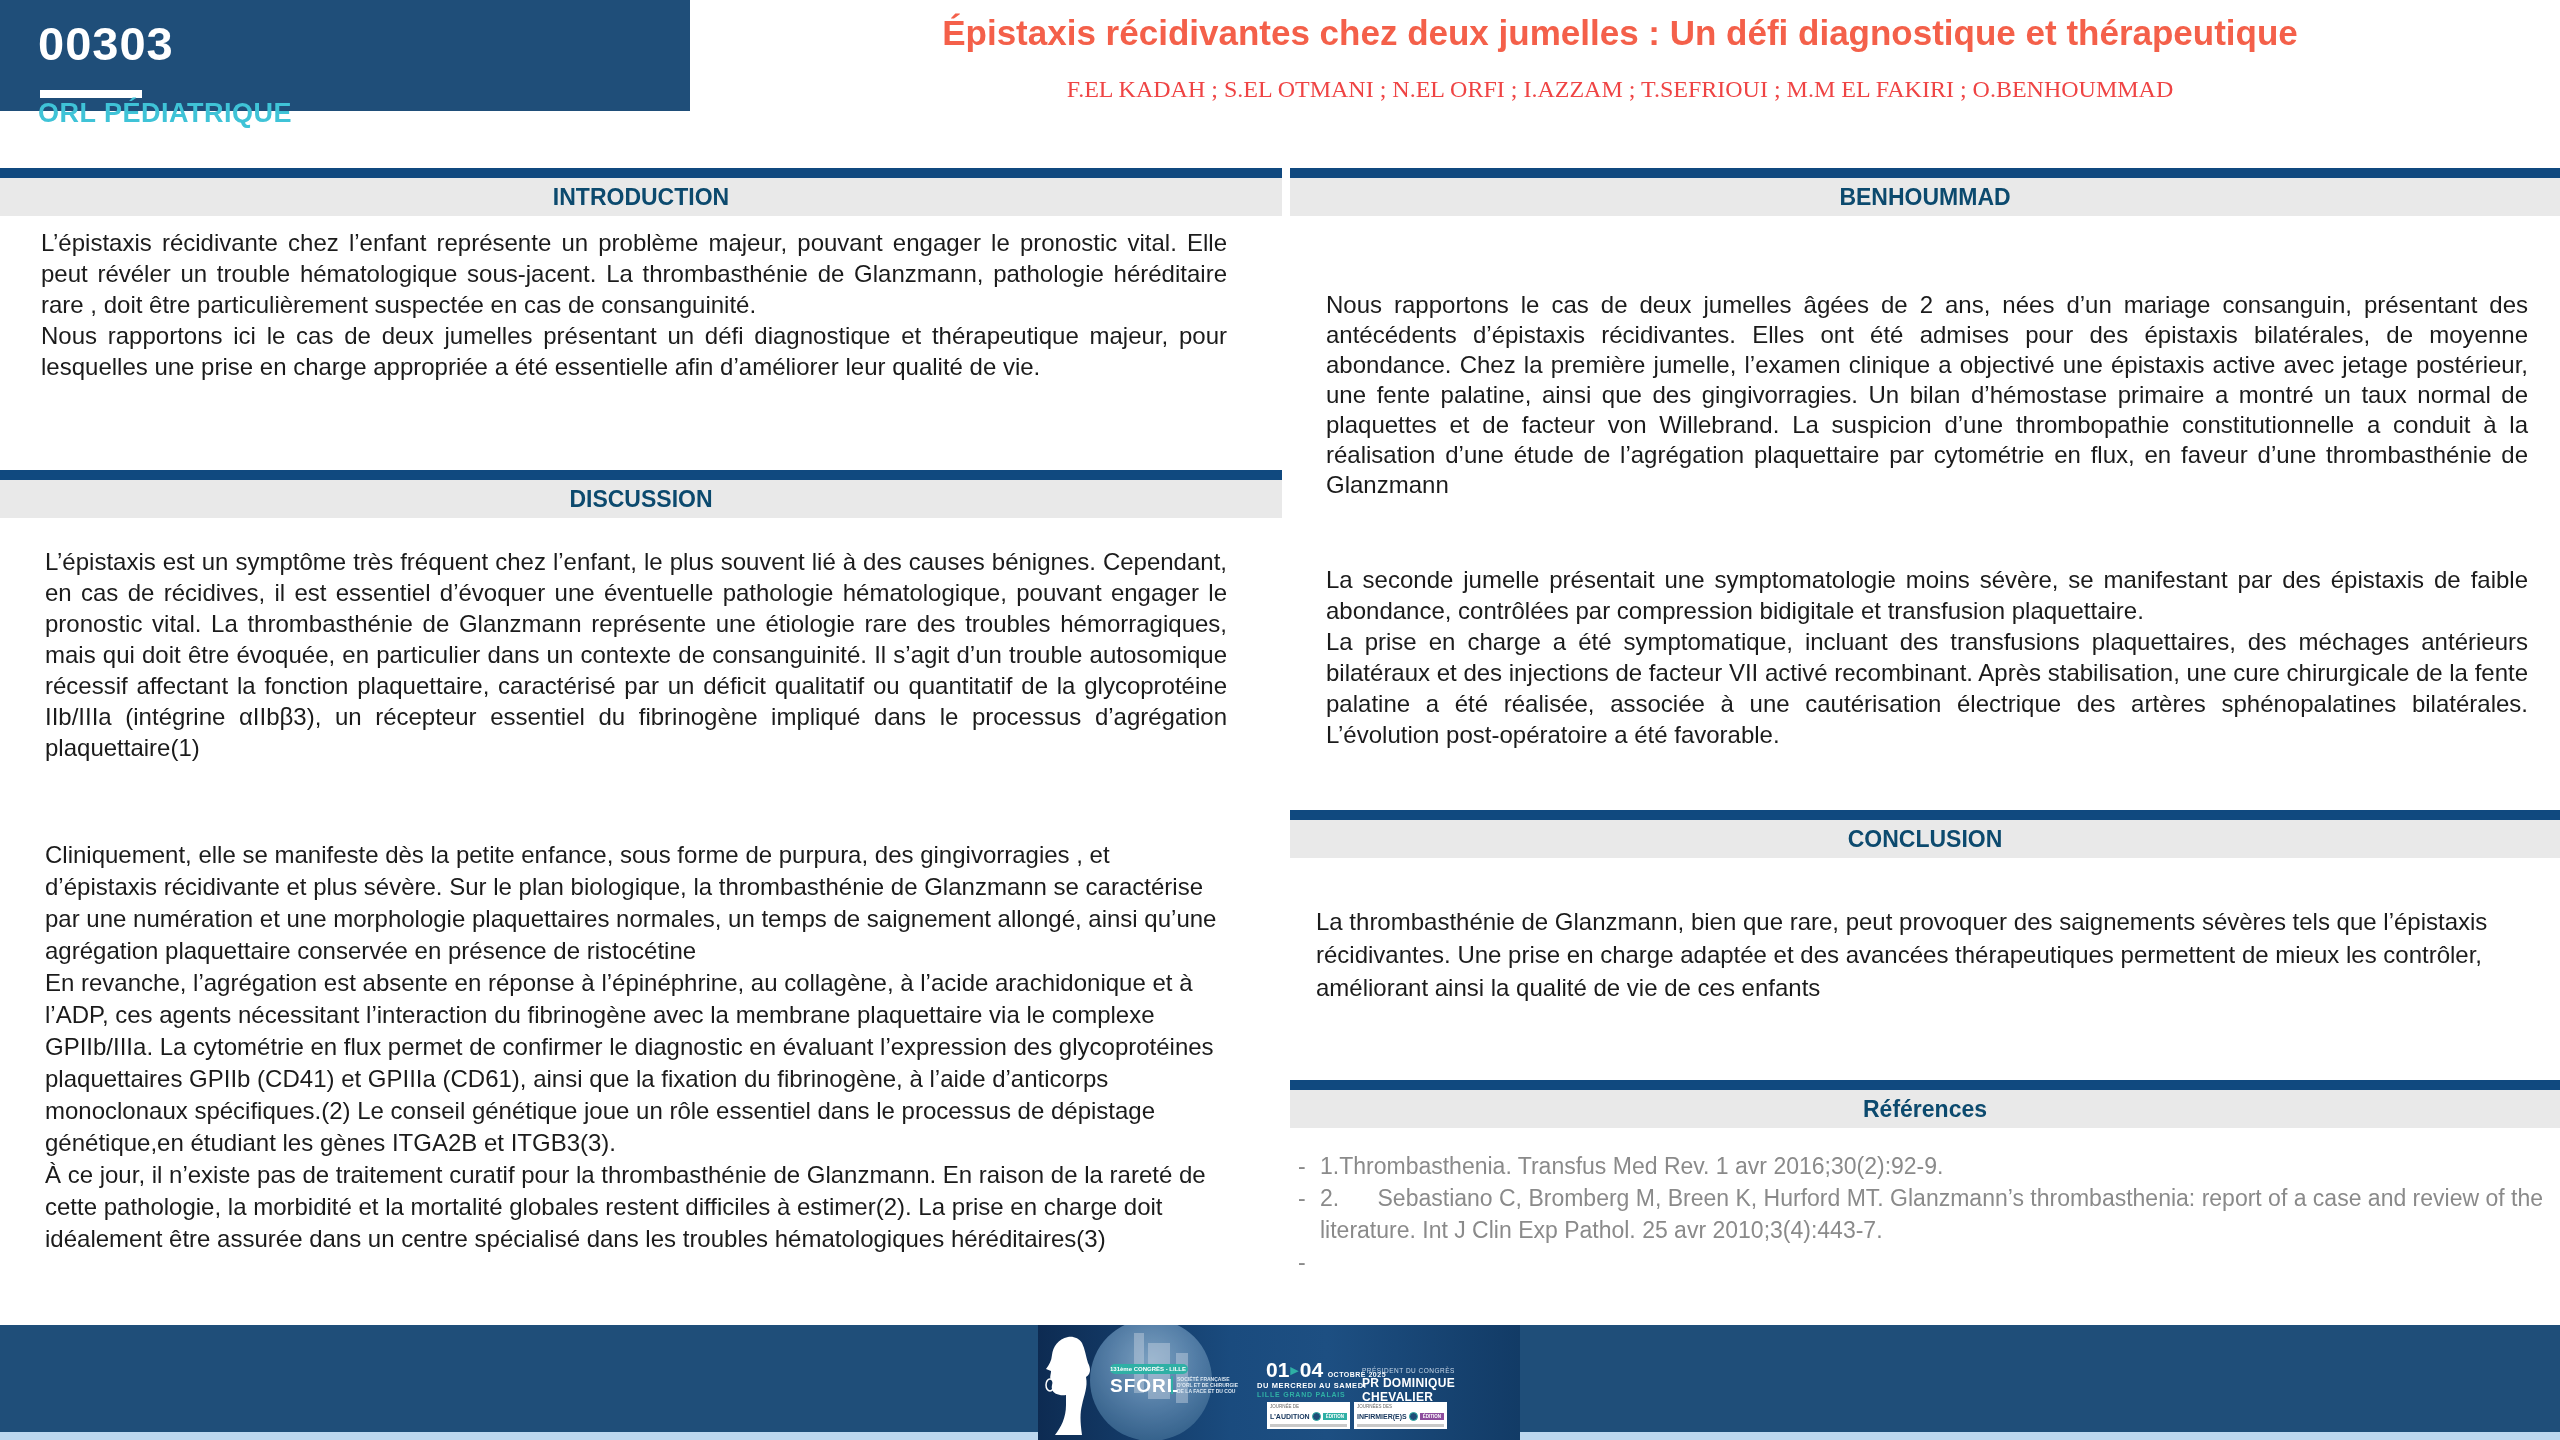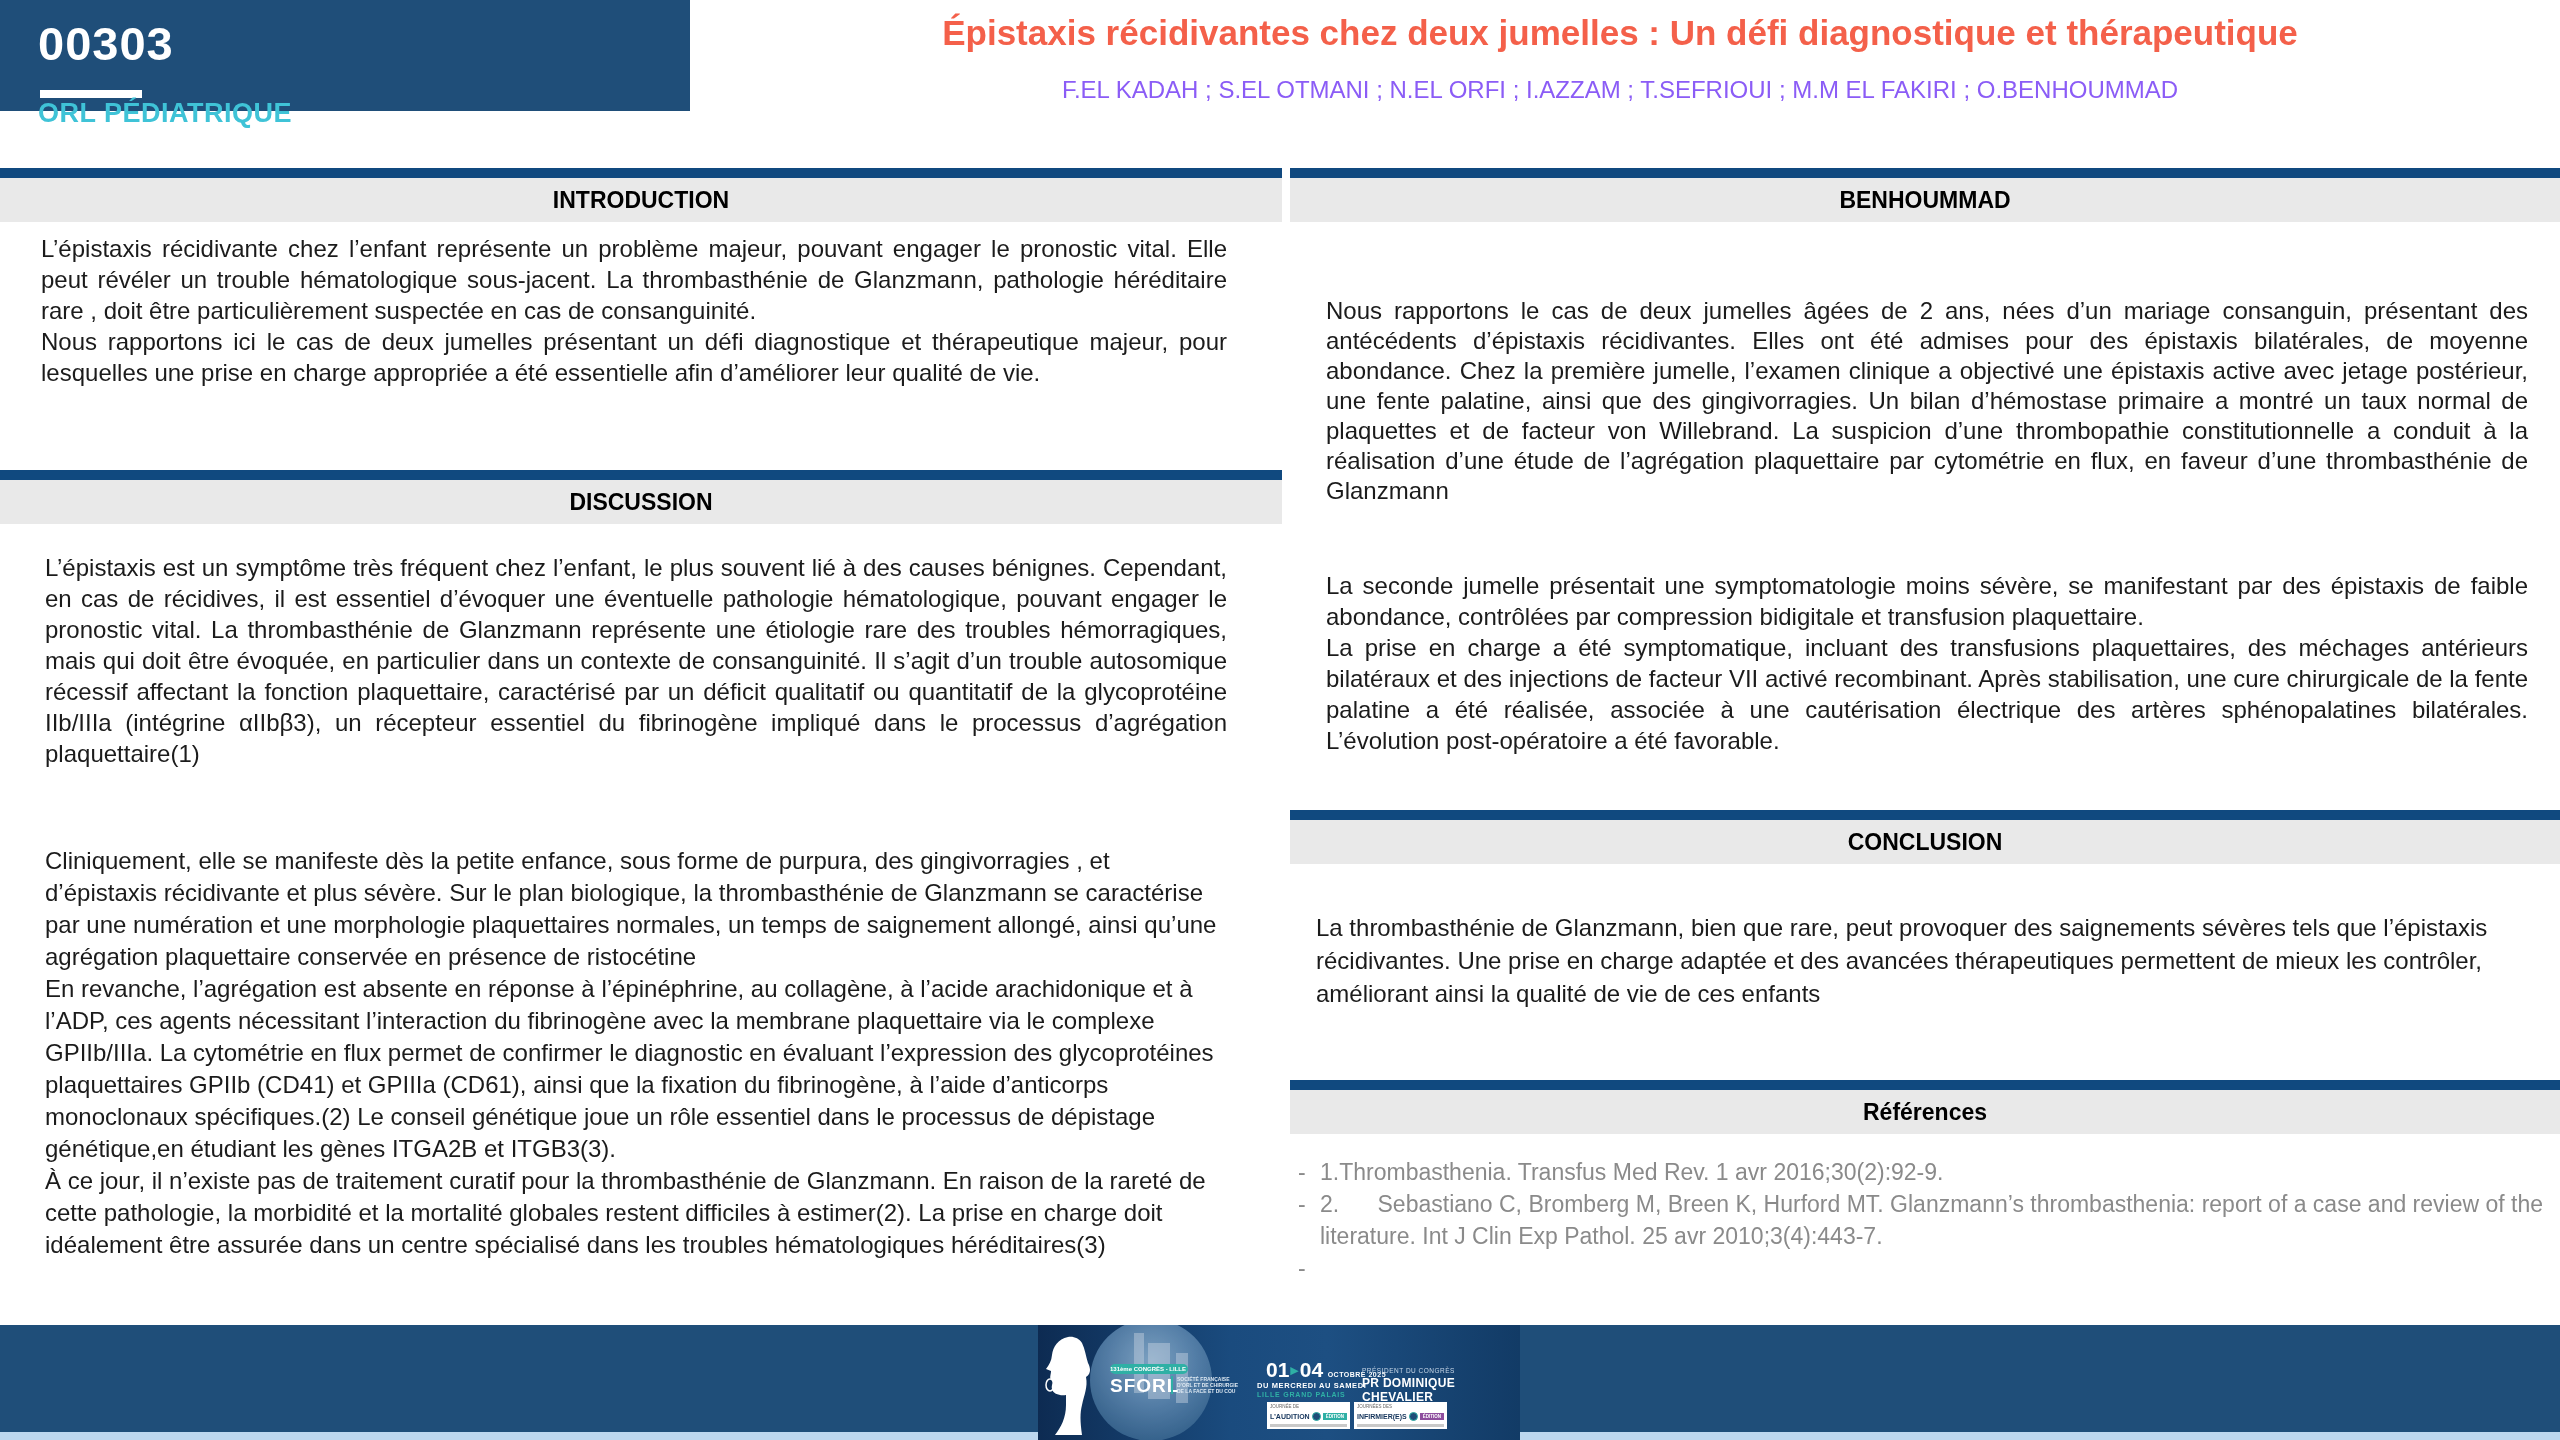--- a/index.html
+++ b/index.html
@@ -7,30 +7,30 @@
           font-family:"Liberation Sans",sans-serif;overflow:hidden;}
 
   
   .header-box{position:absolute;left:0;top:0;width:690px;height:111px;background:#1F4E79;}
   .poster-number{position:absolute;left:38px;top:16px;font-size:47px;font-weight:bold;color:#ffffff;letter-spacing:1px;}
   .header-rule{position:absolute;left:40px;top:90px;width:102px;height:8px;background:#ffffff;}
   .category-label{position:absolute;left:38px;top:98px;font-size:27px;font-weight:bold;color:#3FC3D7;letter-spacing:.5px;}
   .title{position:absolute;left:690px;right:10px;top:13px;text-align:center;
          font-size:35px;font-weight:bold;color:#F4604A;}
   .authors{position:absolute;left:690px;right:10px;top:76px;text-align:center;
-           font-size:24px;color:#8b5cf6;}
+           font-size:24px;color:#ef4444;font-family:Liberation Serif, serif;}
 
   
   .col{position:absolute;top:168px;height:1160px;}
   .col-left{left:0;width:1282px;}
   .col-right{left:1290px;width:1270px;}
   .sec{position:absolute;left:0;right:0;}
   .sec-bar{height:10px;background:#10497F;}
-  .sec-head{height:44px;background:#E9E9E9;display:flex;align-items:center;justify-content:center;
-            font-size:23px;font-weight:bold;color:#000000;}
+  .sec-head{height:38px;background:#E9E9E9;display:flex;align-items:center;justify-content:center;
+            font-size:23px;font-weight:bold;color:#0c4a6e;}
   .body-text{font-size:24px;line-height:31px;color:#1b1b1b;}
   .body-text p{margin:0;}
   .justify{text-align:justify;}
 
   .intro-text{padding:11px 55px 0 41px;}
   .sec-discussion{top:302px;}
   .disc-p1{padding:28px 55px 0 45px;}
   .disc-p2{padding:76px 60px 0 45px;line-height:32px;text-align:left;}
 
   .obs-p1{padding:74px 32px 0 36px;line-height:30px;}

